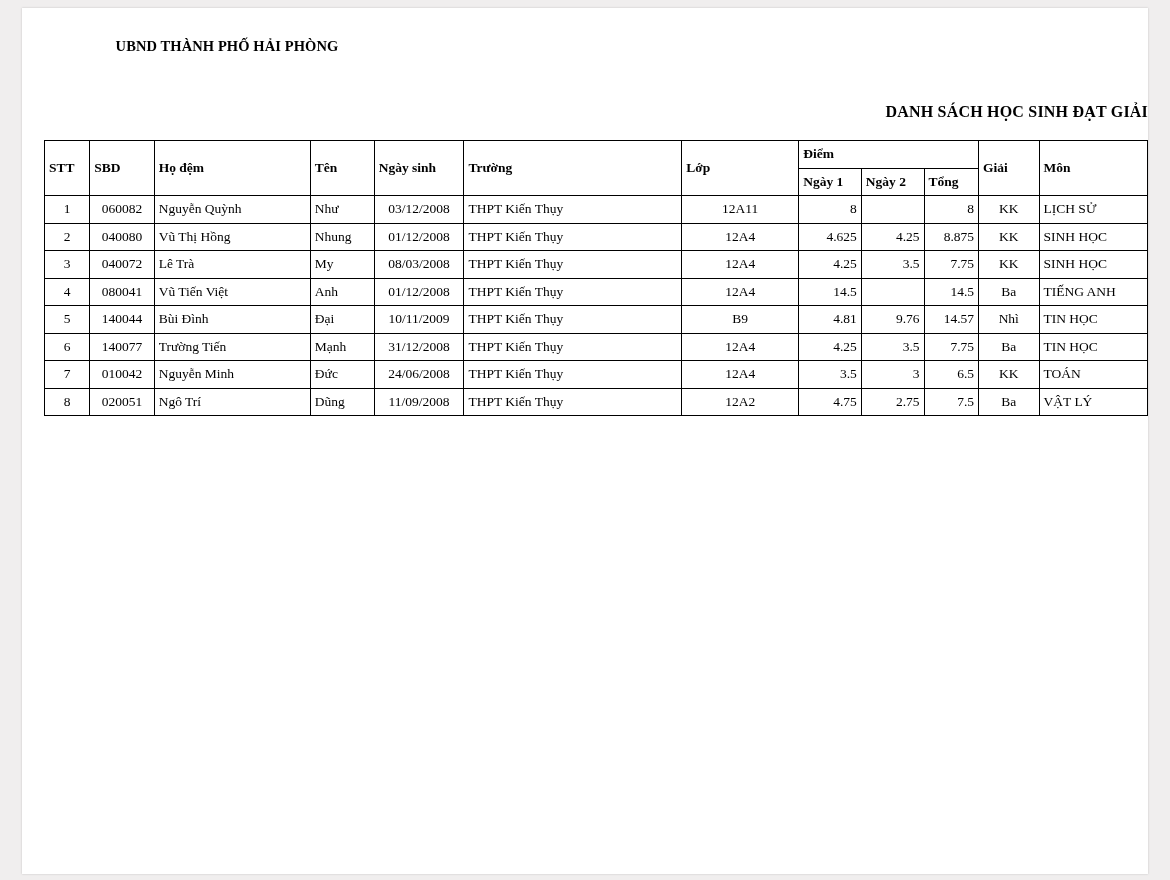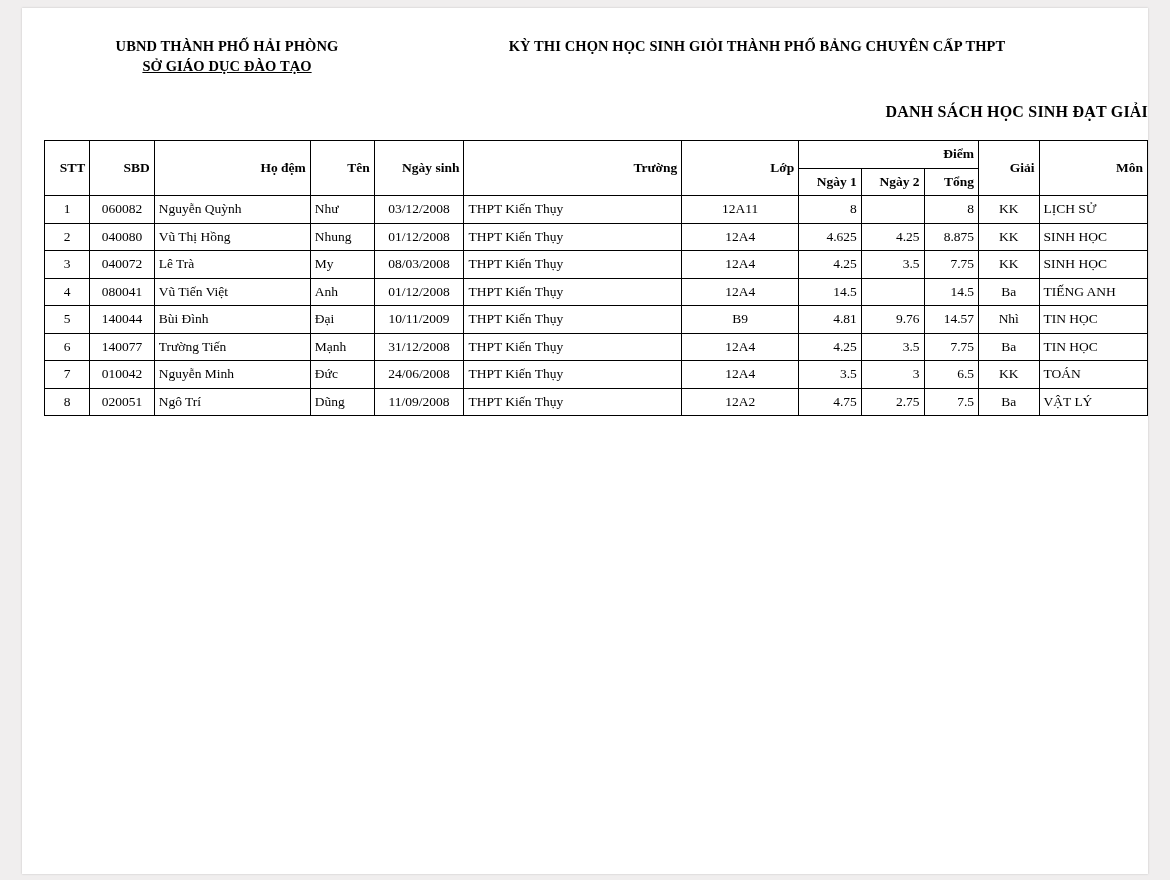--- a/index.html
+++ b/index.html
@@ -69,21 +69,21 @@
   table.grades th, table.grades td {
     border: 1px solid #000;
     padding: 0 4px;
     height: 26.5px;
     font-weight: normal;
     vertical-align: middle;
     overflow: hidden;
     white-space: nowrap;
   }
   table.grades thead th {
-    text-align: right;
+    text-align: left;
     font-weight: bold;
     font-size: 13.5px;
   }
   .c-stt   { width: 38px;  text-align: center; margin-top: 48px; }
   .c-sbd   { width: 58px;  text-align: center; }
   .c-ho    { width: 158px; text-align: left; }
   .c-ten   { width: 58px;  text-align: left; }
   .c-ns    { width: 84px;  text-align: center; }
   .c-tr    { width: 228px; text-align: left; }
   .c-lop   { width: 120px; text-align: center; }
@@ -95,24 +95,22 @@
   .hdr-diem { text-align: center; font-weight: bold; }
 </style>
 </head>
 <body>
 
 <div class="page">
 
   <div class="header">
     <div class="hdr-left">
       <div>UBND THÀNH PHỐ HẢI PHÒNG</div>
-      <div class="u">SỞ GIÁO DỤC ĐÀO TẠO</div>
     </div>
     <div class="hdr-right">
-      <div>KỲ THI CHỌN HỌC SINH GIỎI THÀNH PHỐ BẢNG CHUYÊN CẤP THPT</div>
     </div>
   </div>
 
   <div class="doc-title">DANH SÁCH HỌC SINH ĐẠT GIẢI</div>
 
   <table class="grades">
     <thead>
       <tr>
         <th class="c-stt" rowspan="2">STT</th>
         <th class="c-sbd" rowspan="2">SBD</th>

